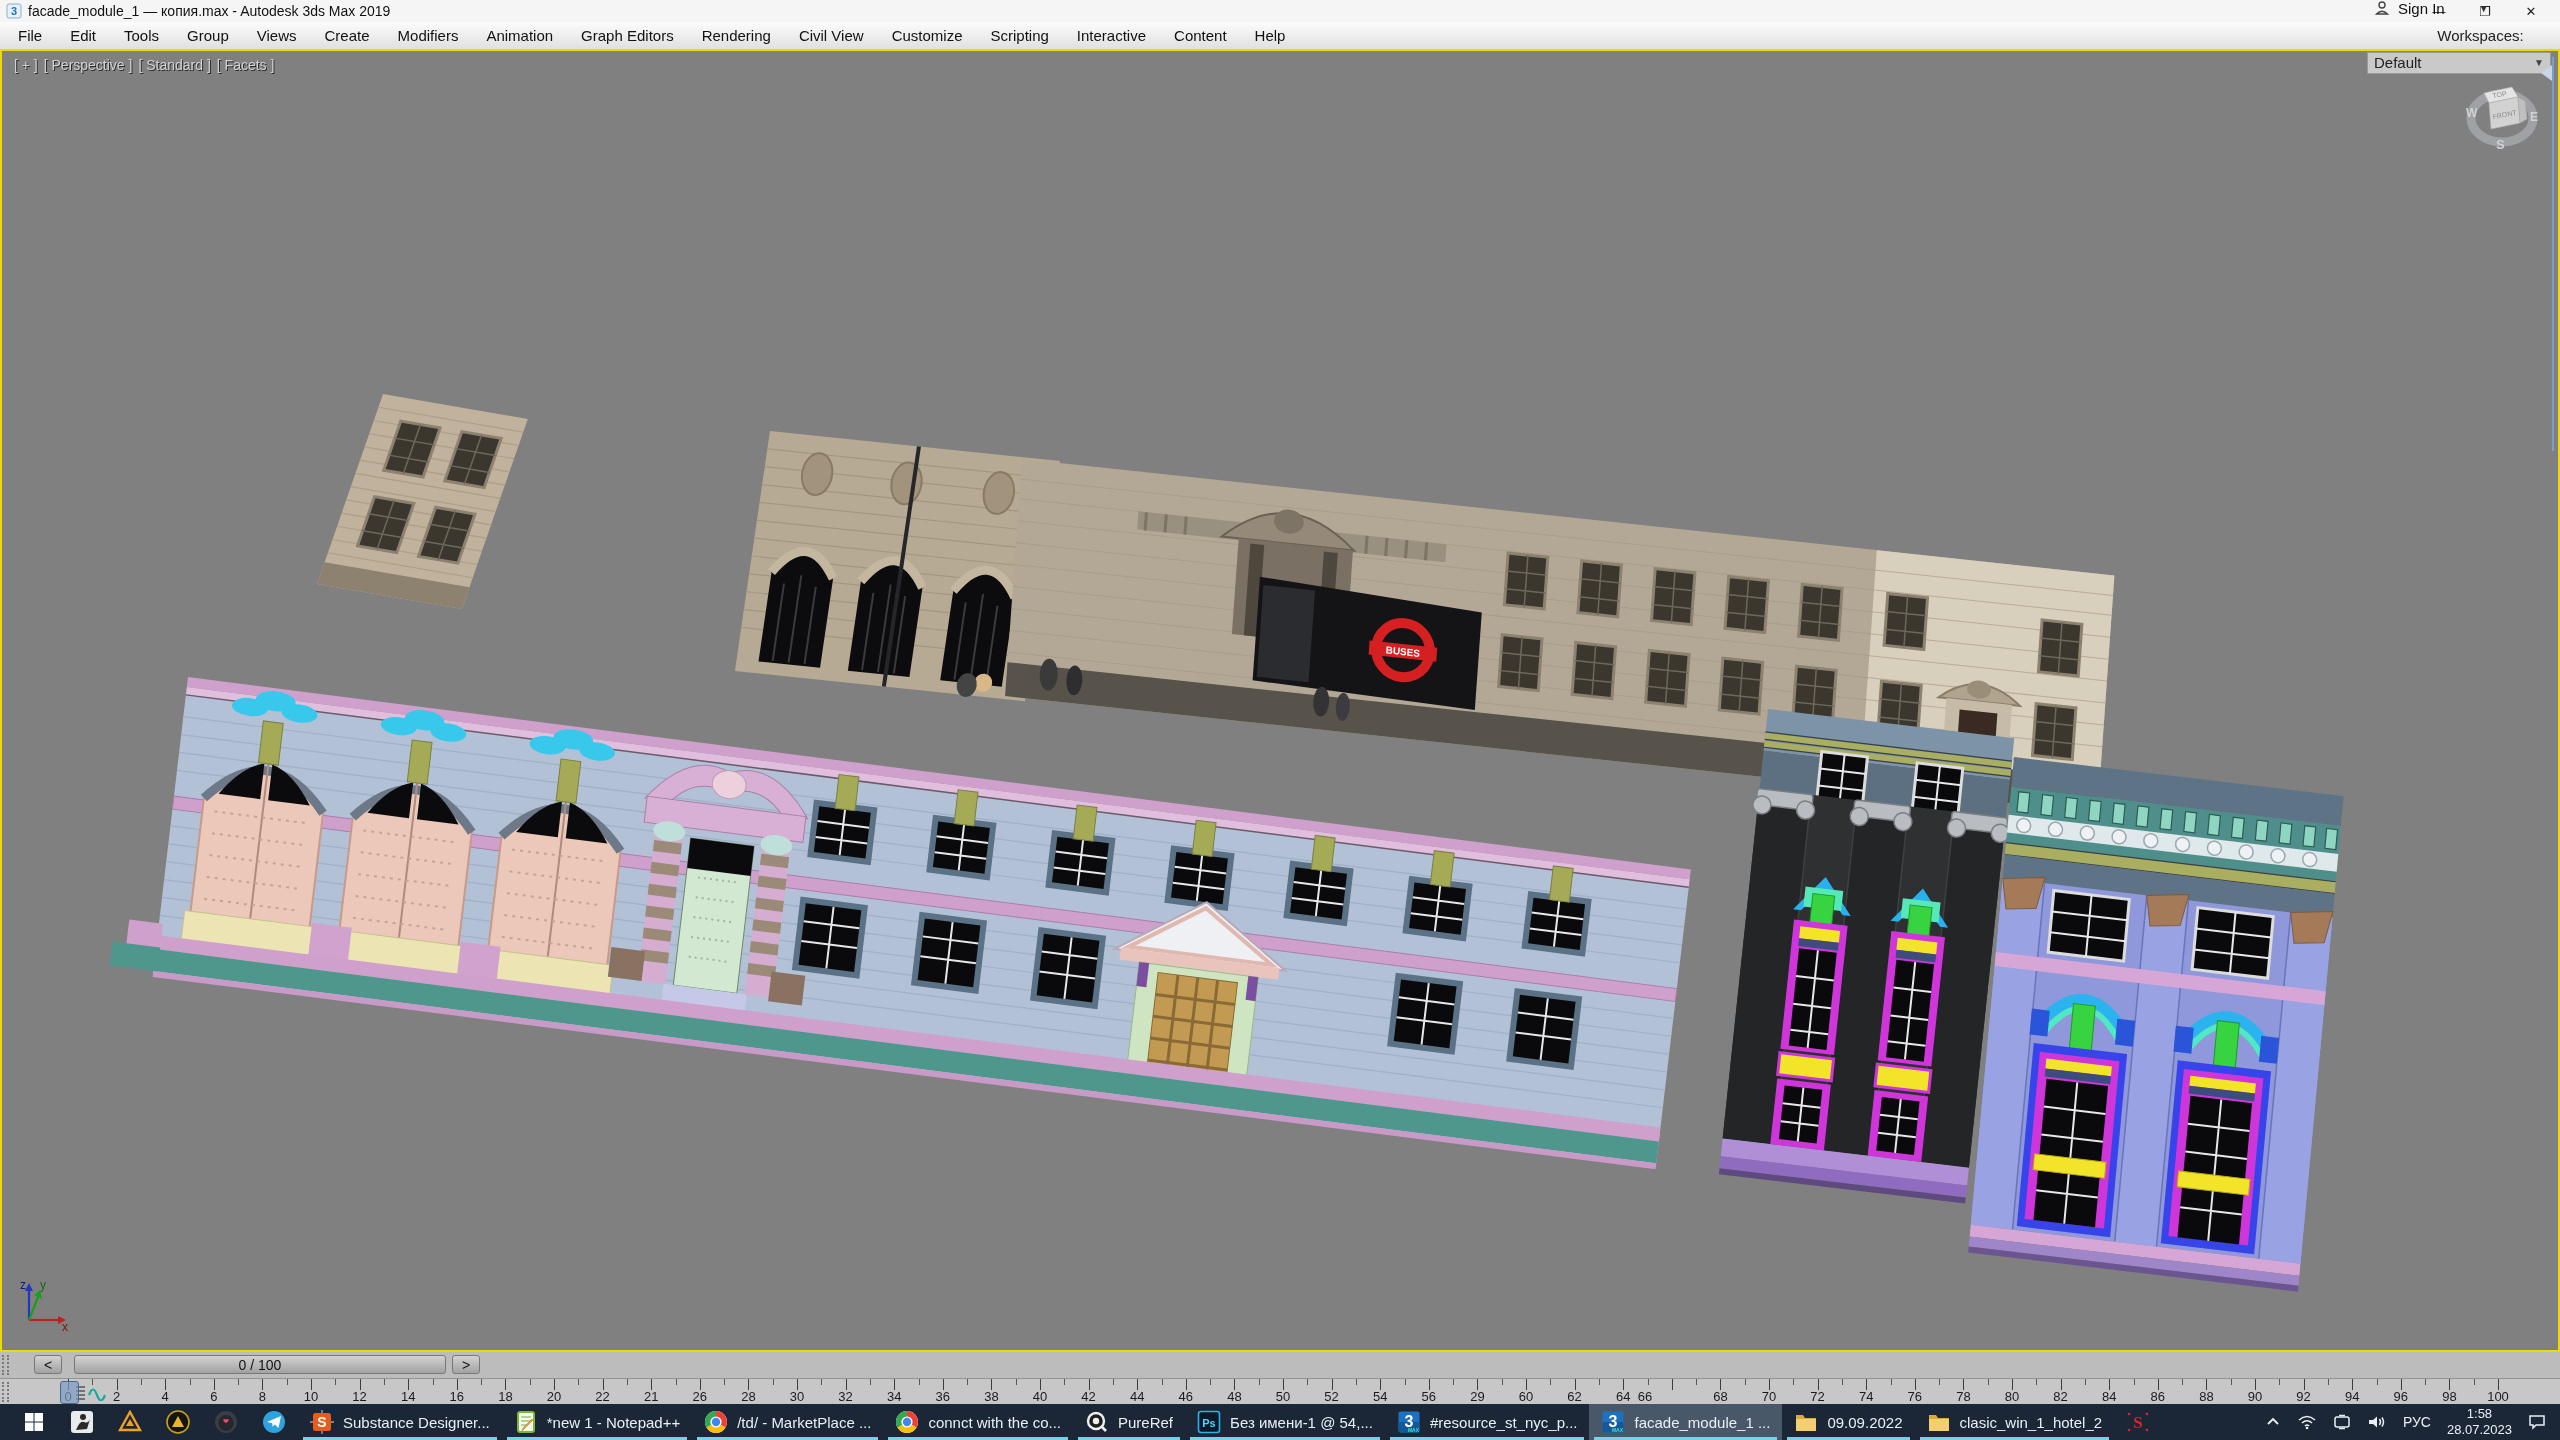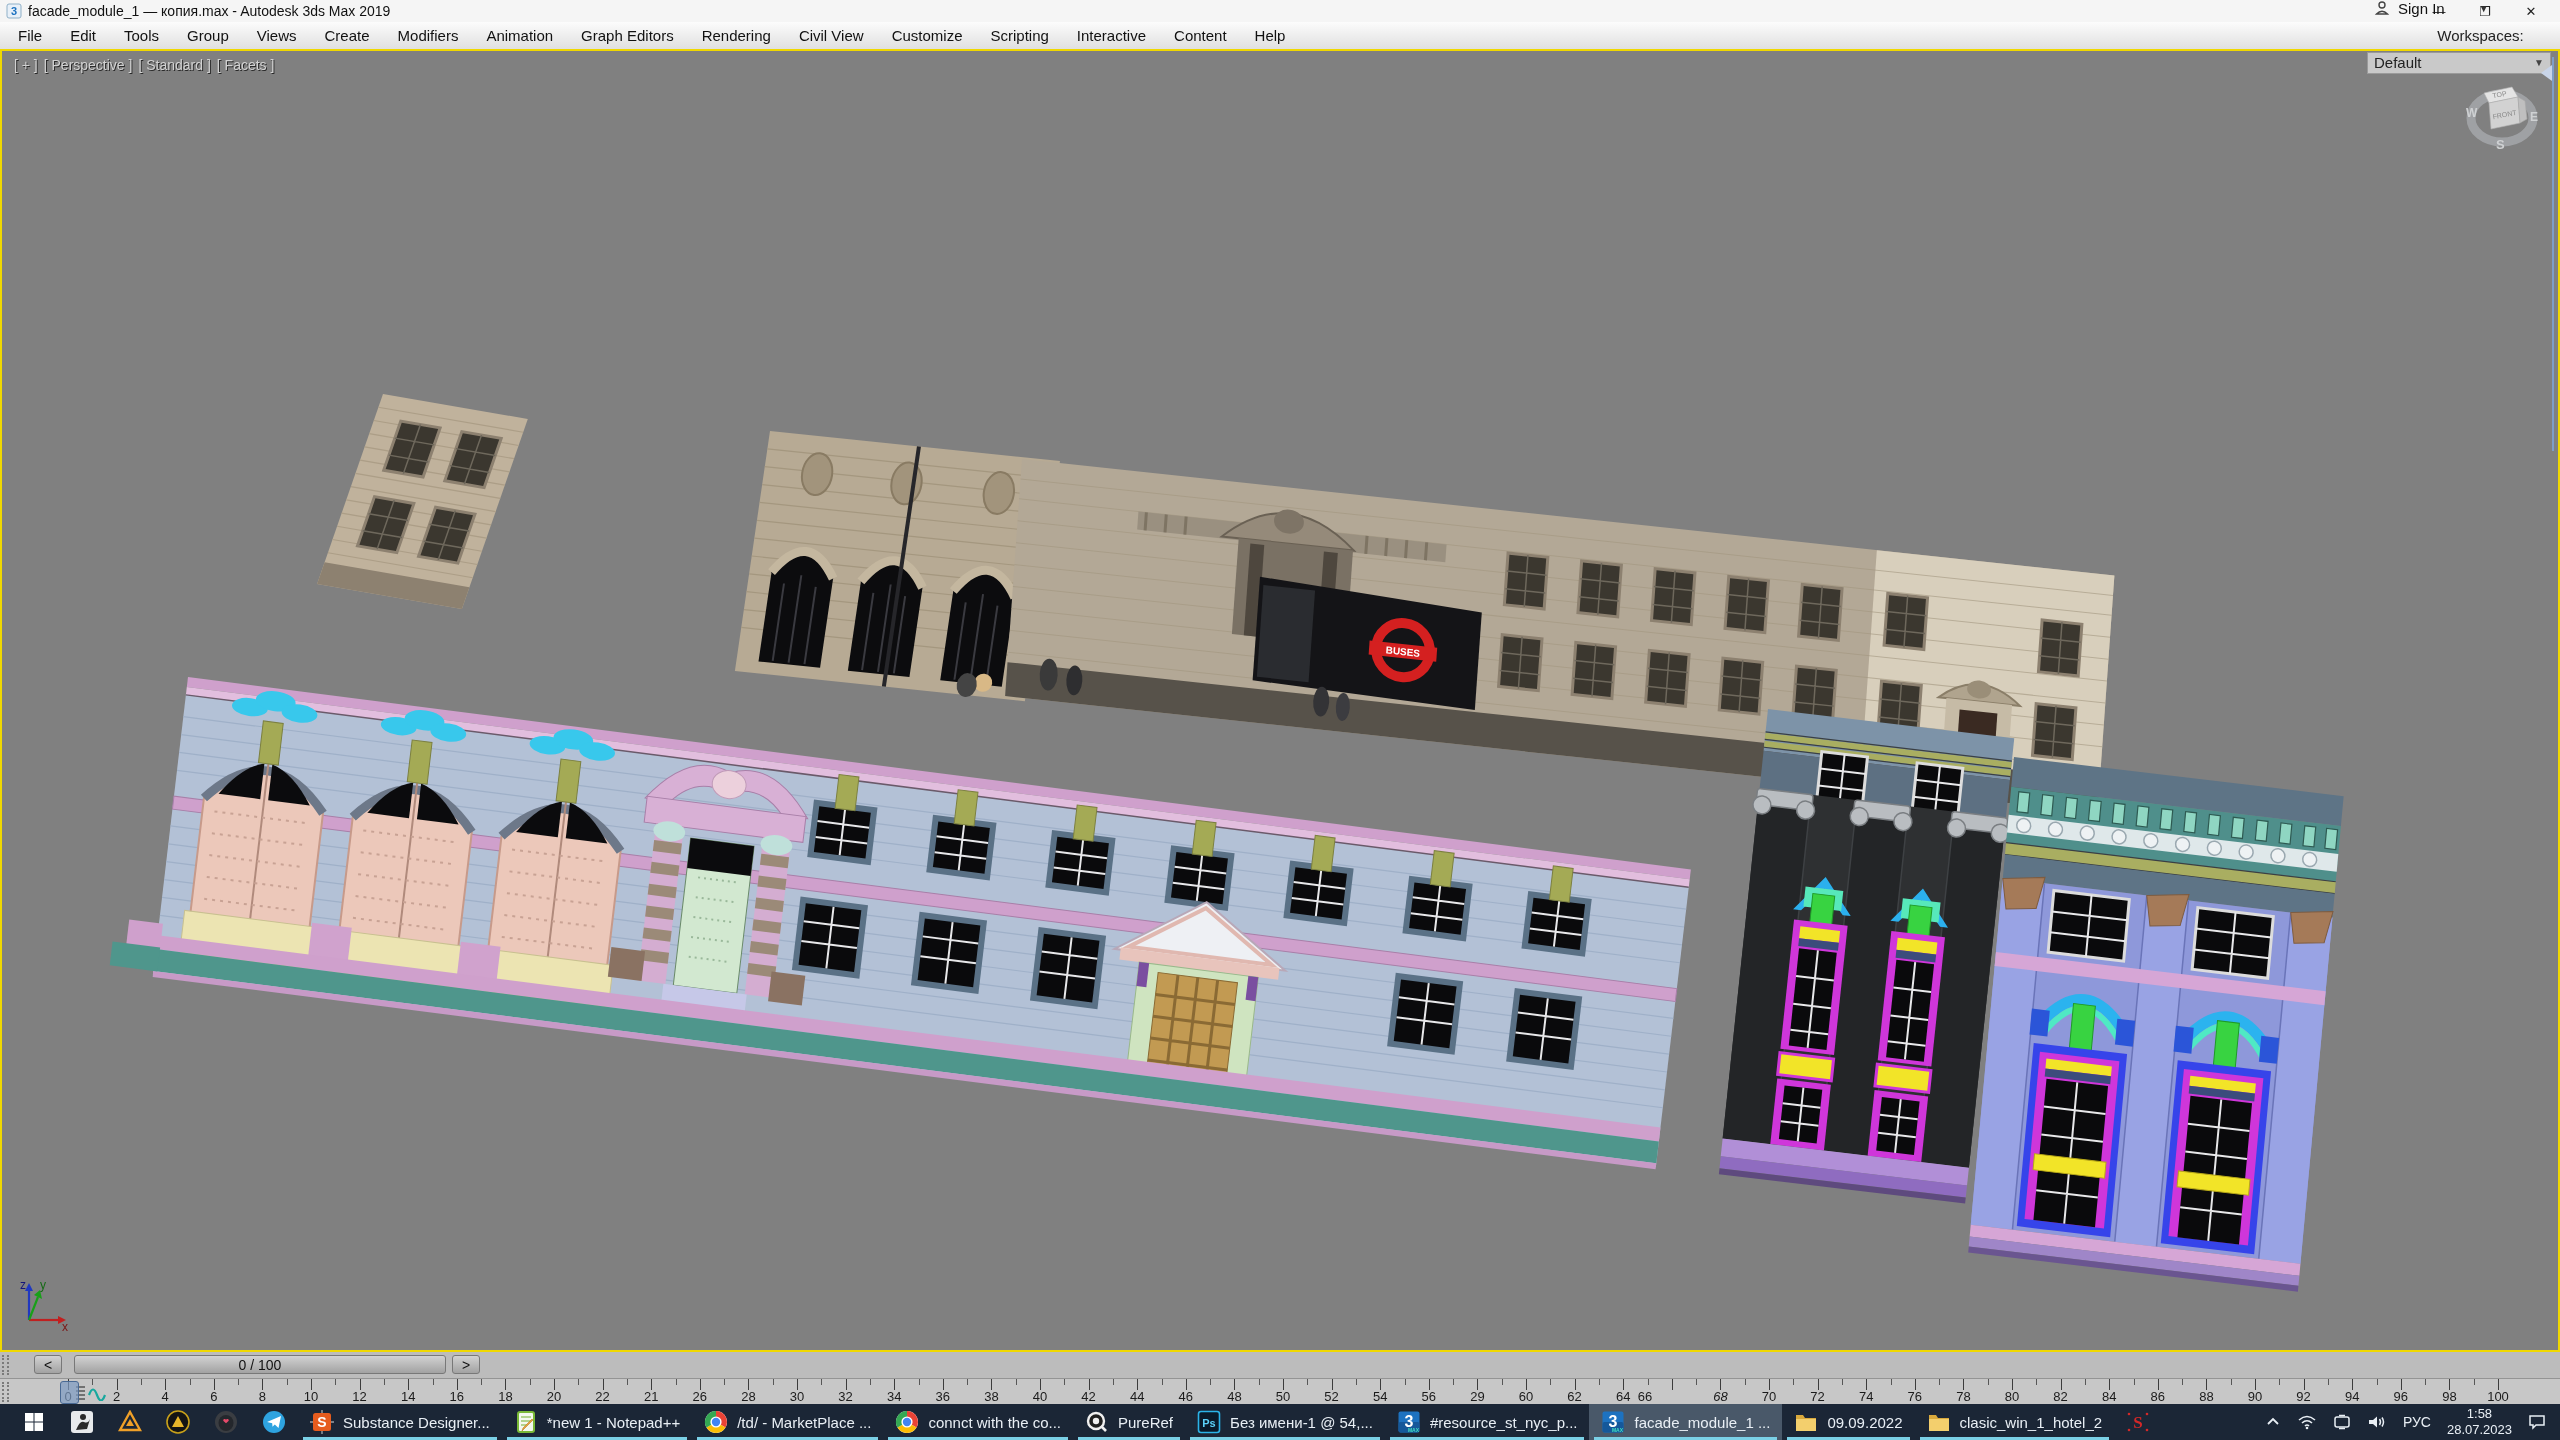--- a/index.html
+++ b/index.html
@@ -649,21 +649,21 @@
       <div class="tick" style="left: 1574.6px;"></div>
       <div class="tick-num" style="left: 1574.6px;">62</div>
       <div class="tick minor" style="left: 1598.9px;"></div>
       <div class="tick" style="left: 1623.2px;"></div>
       <div class="tick-num" style="left: 1623.2px;">64</div>
       <div class="tick minor" style="left: 1647.5px;"></div>
       <div class="tick" style="left: 1671.8px;"></div>
       <div class="tick-num" style="left: 1645px;">66</div>
       <div class="tick minor" style="left: 1696.1px;"></div>
       <div class="tick" style="left: 1720.4px;"></div>
-      <div class="tick-num" style="left: 1720.4px; font-style: italic;">68</div>
+      <div class="tick-num" style="left: 1720.4px;">68</div>
       <div class="tick minor" style="left: 1744.7px;"></div>
       <div class="tick" style="left: 1769px;"></div>
       <div class="tick-num" style="left: 1769px;">70</div>
       <div class="tick minor" style="left: 1793.3px;"></div>
       <div class="tick" style="left: 1817.6px;"></div>
       <div class="tick-num" style="left: 1817.6px;">72</div>
       <div class="tick minor" style="left: 1841.9px;"></div>
       <div class="tick" style="left: 1866.2px;"></div>
       <div class="tick-num" style="left: 1866.2px;">74</div>
       <div class="tick minor" style="left: 1890.5px;"></div>

